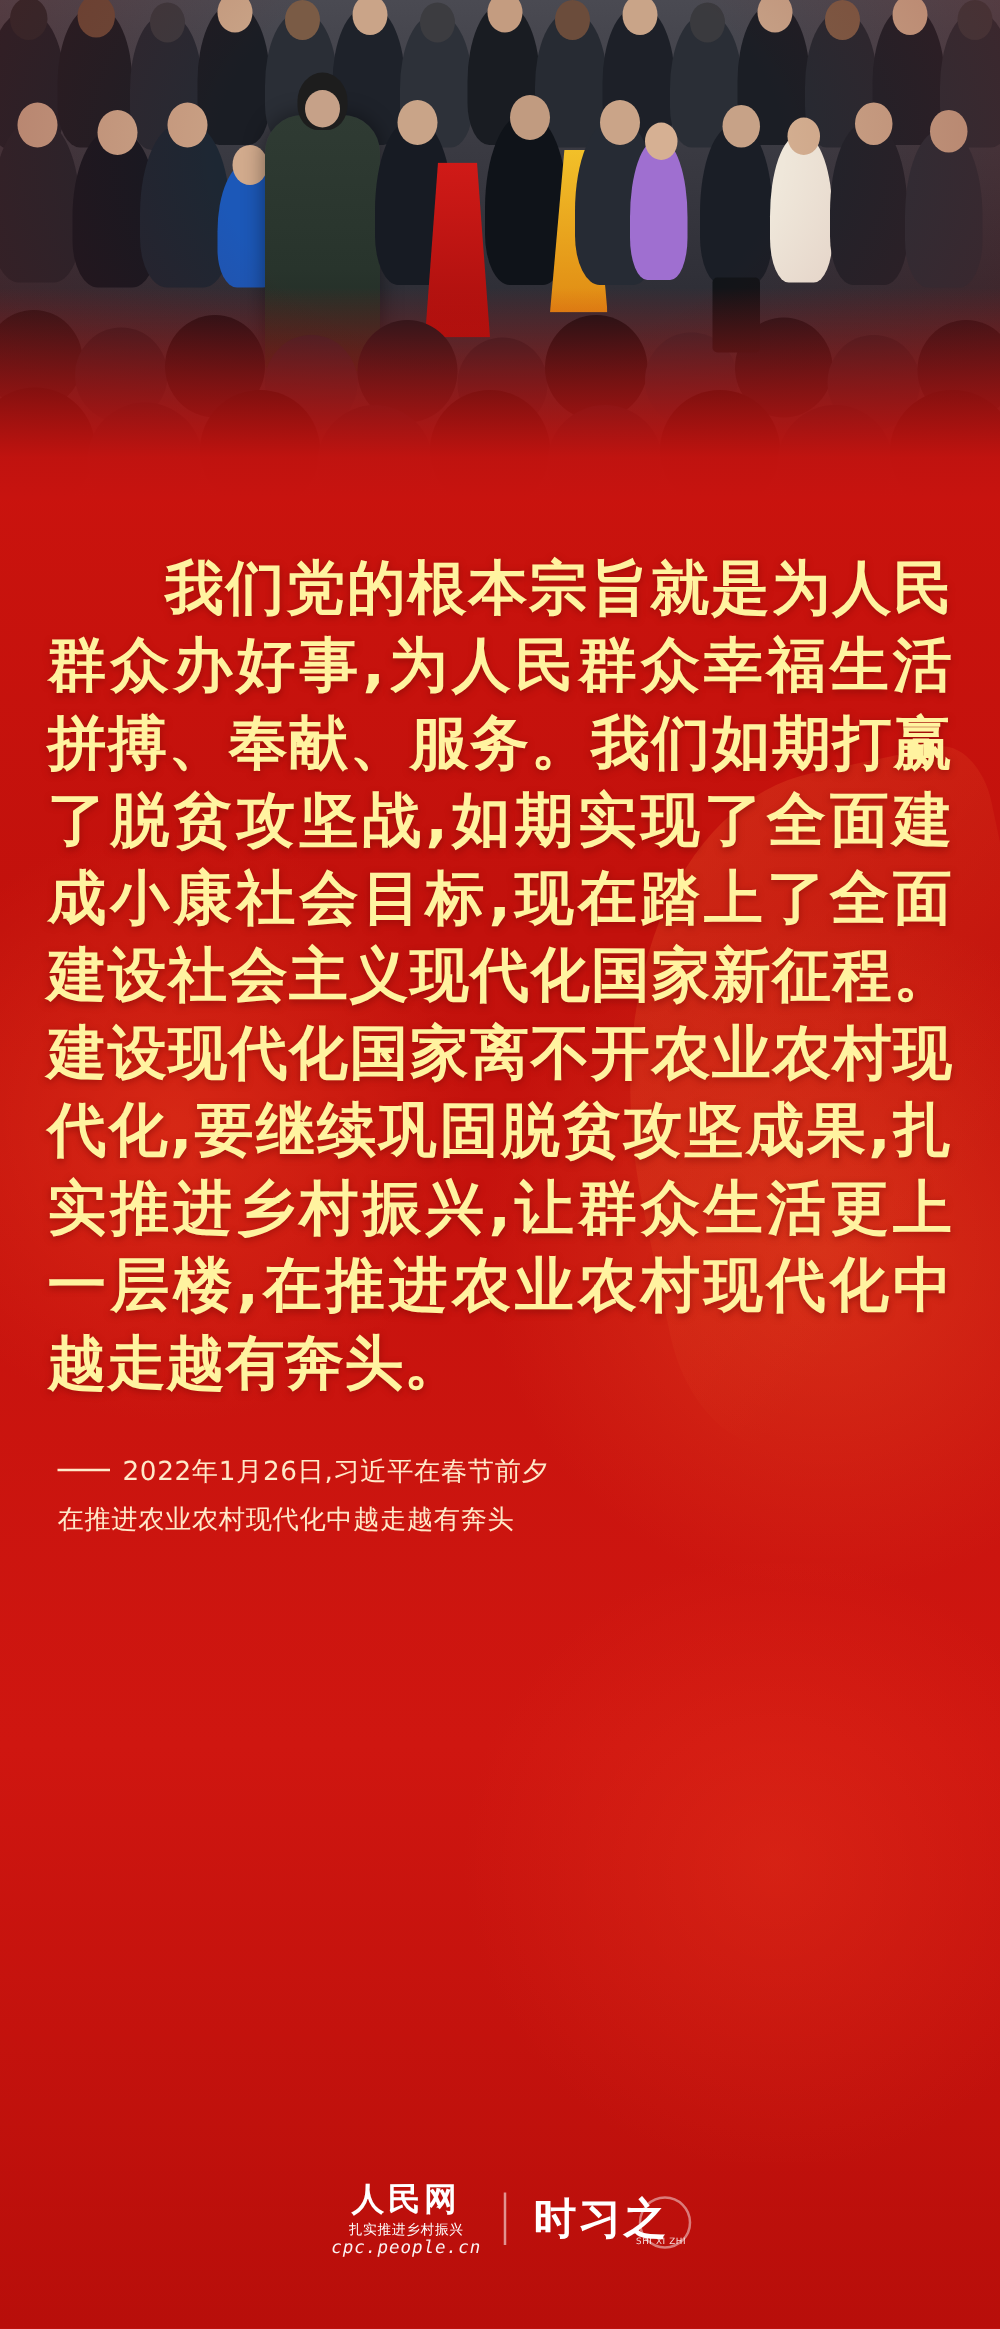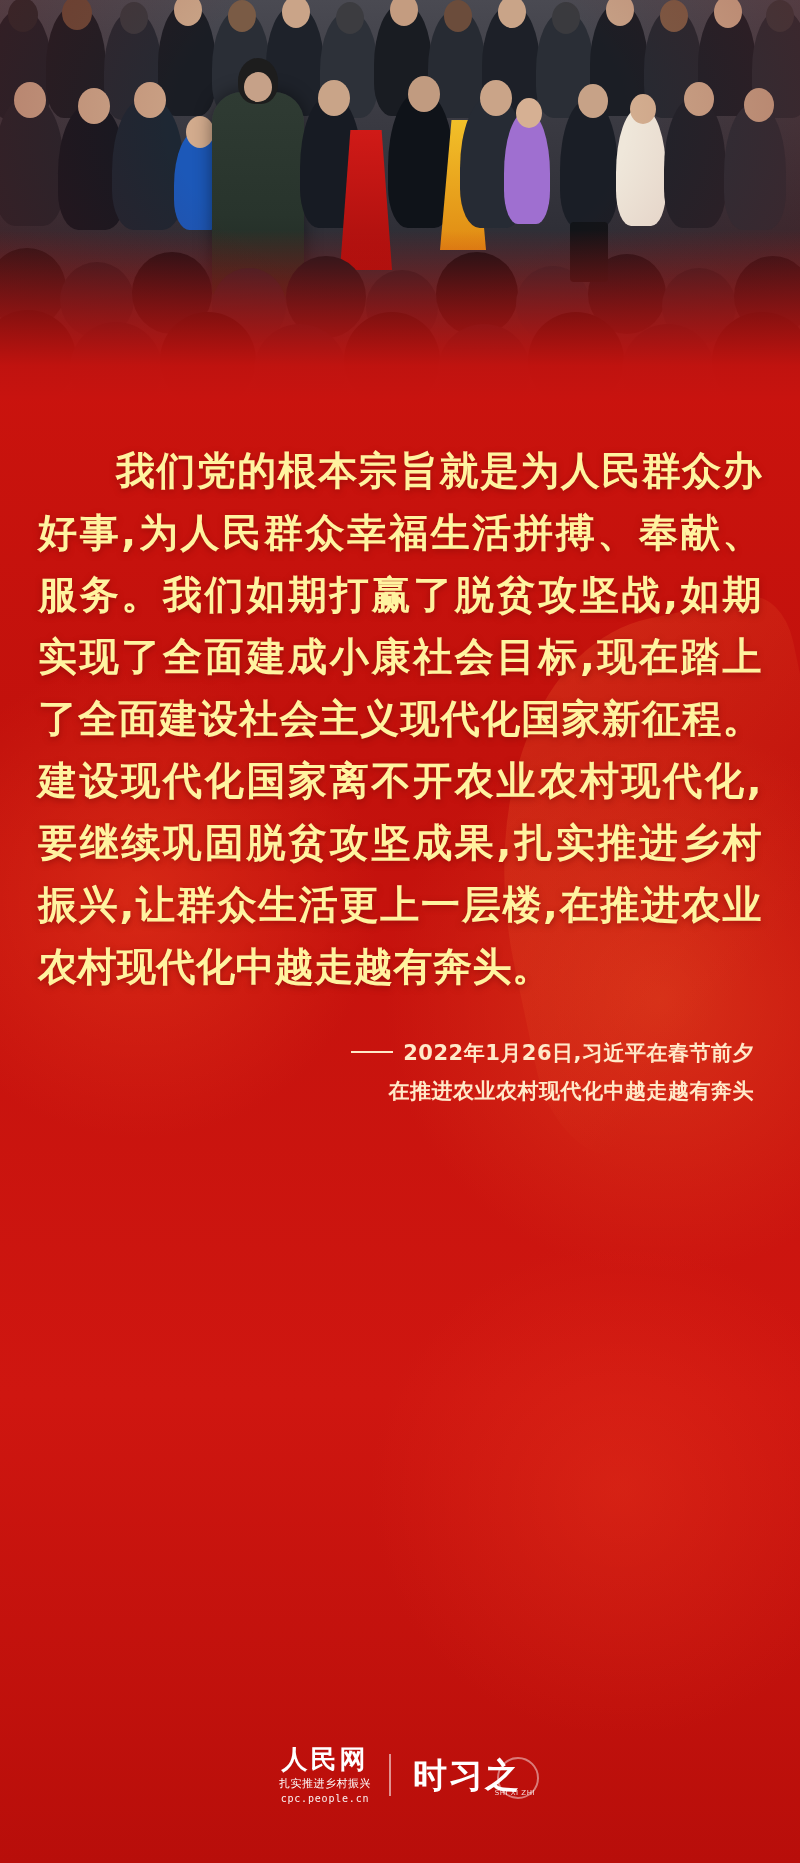--- a/index.html
+++ b/index.html
@@ -110,39 +110,38 @@
     text-align: justify;
   }
 
   
   .quote {
     position: relative;
     margin: 40px 38px 0 38px;
     color: #fff3a0;
     font-family: "DejaVu Sans", "Liberation Sans", sans-serif;
     font-weight: 700;
-    font-size: 39px;
+    font-size: 47px;
     line-height: 62px;
     letter-spacing: .5px;
     text-indent: 2em;
     text-align: justify;
     text-shadow: 0 2px 6px rgba(120,8,6,.55);
   }
 
   
   .attrib {
     position: relative;
     margin: 36px 46px 0 46px;
-    text-align: right;
+    text-align: left;
     color: #ffe9c9;
     font-family: "DejaVu Sans", "Liberation Sans", sans-serif;
     font-size: 21px;
     line-height: 38px;
     letter-spacing: .5px;
-    font-weight: bold;
   }
   .attrib .dash {
     display: inline-block;
     width: 42px; height: 2px;
     background: #ffe9c9;
     vertical-align: middle;
     margin-right: 10px;
     margin-bottom: 5px;
   }
 
@@ -165,24 +164,25 @@
   }
   .logo-people .lp-sub {
     font-family: "DejaVu Sans", "Liberation Sans", sans-serif;
     font-size: 11px;
     letter-spacing: .5px;
     line-height: 16px;
     margin-top: 2px;
   }
   .logo-people .lp-url {
     font-family: "DejaVu Sans Mono", "Liberation Mono", monospace;
-    font-size: 10px;
+    font-size: 14px;
     letter-spacing: .8px;
     line-height: 13px;
     opacity: .95;
+    font-style: italic;
   }
   .logo-sep {
     width: 2px; height: 42px;
     background: rgba(255,255,255,.55);
   }
   .logo-brand {
     position: relative;
     display: flex; align-items: center;
     padding-left: 4px;
   }

